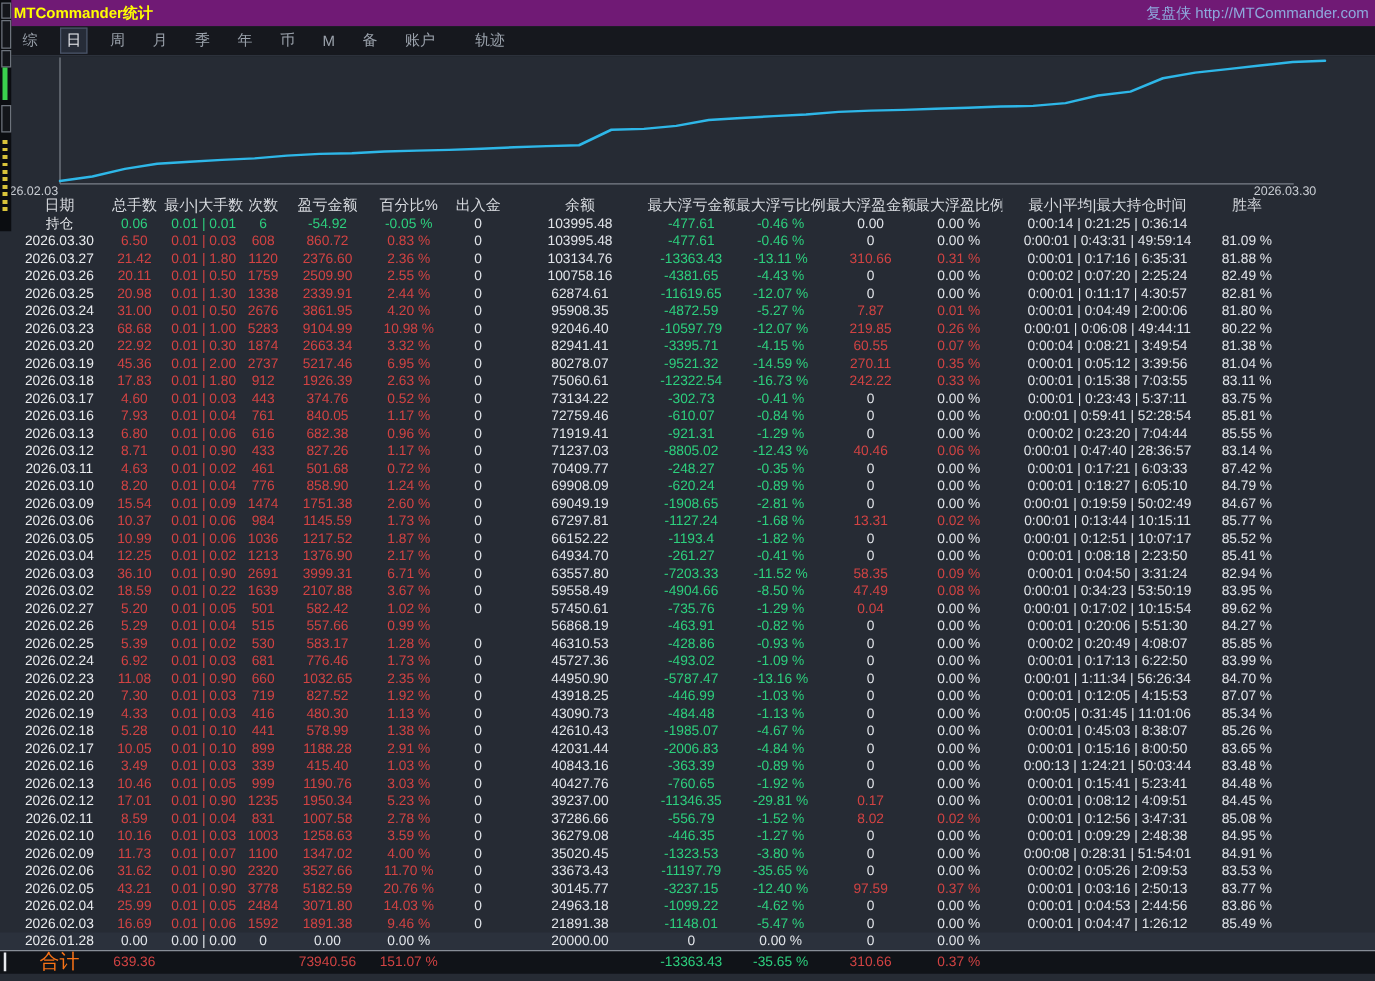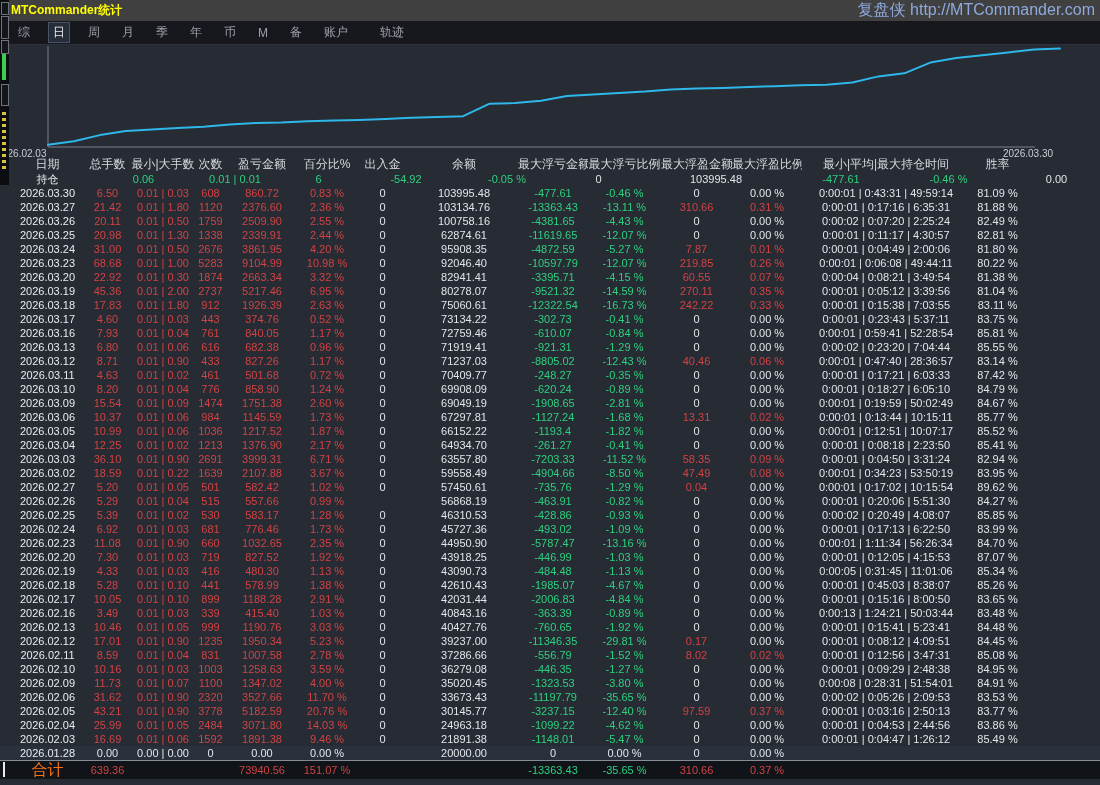--- a/index.html
+++ b/index.html
@@ -1,23 +1,23 @@
 <!DOCTYPE html>
 <html><head>
 <meta charset="utf-8">
 <style>
   html,body{margin:0;padding:0;background:#262b34;width:1100px;height:785px;overflow:hidden;
     font-family:"Liberation Sans","DejaVu Sans",sans-serif;}
   #app{position:relative;width:1100px;height:785px;background:#262b34;}
 
   
-  .titlebar{position:absolute;left:0;top:0;width:1100px;height:21px;background:#404040;
+  .titlebar{position:absolute;left:0;top:0;width:1100px;height:21px;background:#701a75;
     display:flex;align-items:center;justify-content:space-between;z-index:3;}
   .title-text{color:#ffff00;font-size:12px;font-weight:bold;padding-left:11px;}
-  .site-text{color:#8ea9dd;font-size:16px;padding-right:5px;text-align:center;}
+  .site-text{color:#8ea9dd;font-size:12px;padding-right:5px;text-align:center;}
 
   
   .menubar{position:absolute;left:0;top:21px;width:1100px;height:23px;background:#16181e;
     border-bottom:1px solid #2c313b;display:flex;align-items:center;z-index:3;}
   .menu-item{color:#9aa1ab;font-size:12px;padding:1px 4px;margin-left:14px;cursor:default;}
   .menu-item.sel{color:#e8eaee;background:#262c38;border:1px solid #4a5468;}
   .menu-item.far{margin-left:24px;}
 
   
   .lstrip{position:absolute;left:0;top:0;width:9px;height:185px;background:#0b0d11;z-index:6;}
@@ -31,21 +31,21 @@
   .axis-label{position:absolute;font-size:10px;color:#c9cdd3;top:148px;z-index:2;}
   .axis-label.left{left:2px;}
   .axis-label.right{left:1003px;}
 
   
   .tbl{position:absolute;left:0;top:156px;width:1100px;}
   .row{display:grid;
     grid-template-columns:75px 45px 66px 29px 74px 56px 55px 108px 70px 73px 71px 70px 168px 55px;
     padding-left:10px;height:14px;line-height:14px;font-size:11px;white-space:nowrap;text-align:center;}
   .row.hd{height:16px;line-height:16px;font-size:12px;color:#d6d9de;}
-  .row.pos{height:14px;gap:36px;}
+  .row.pos{height:14px;}
   .row.hl{background:#2b313c;}
   .row span{overflow:hidden;}
   .dt{color:#e9ebee;}
   .wt{color:#e2e5ea;}
   .rd{color:#d24343;}
   .rd2{color:#f23b3b;margin-top:36px;}
   .gn{color:#2dd07e;}
   .lbl{color:#f97316;font-size:16px;}
 
   .total-row{position:absolute;left:0;top:760px;width:1100px;height:18px;background:#101318;

